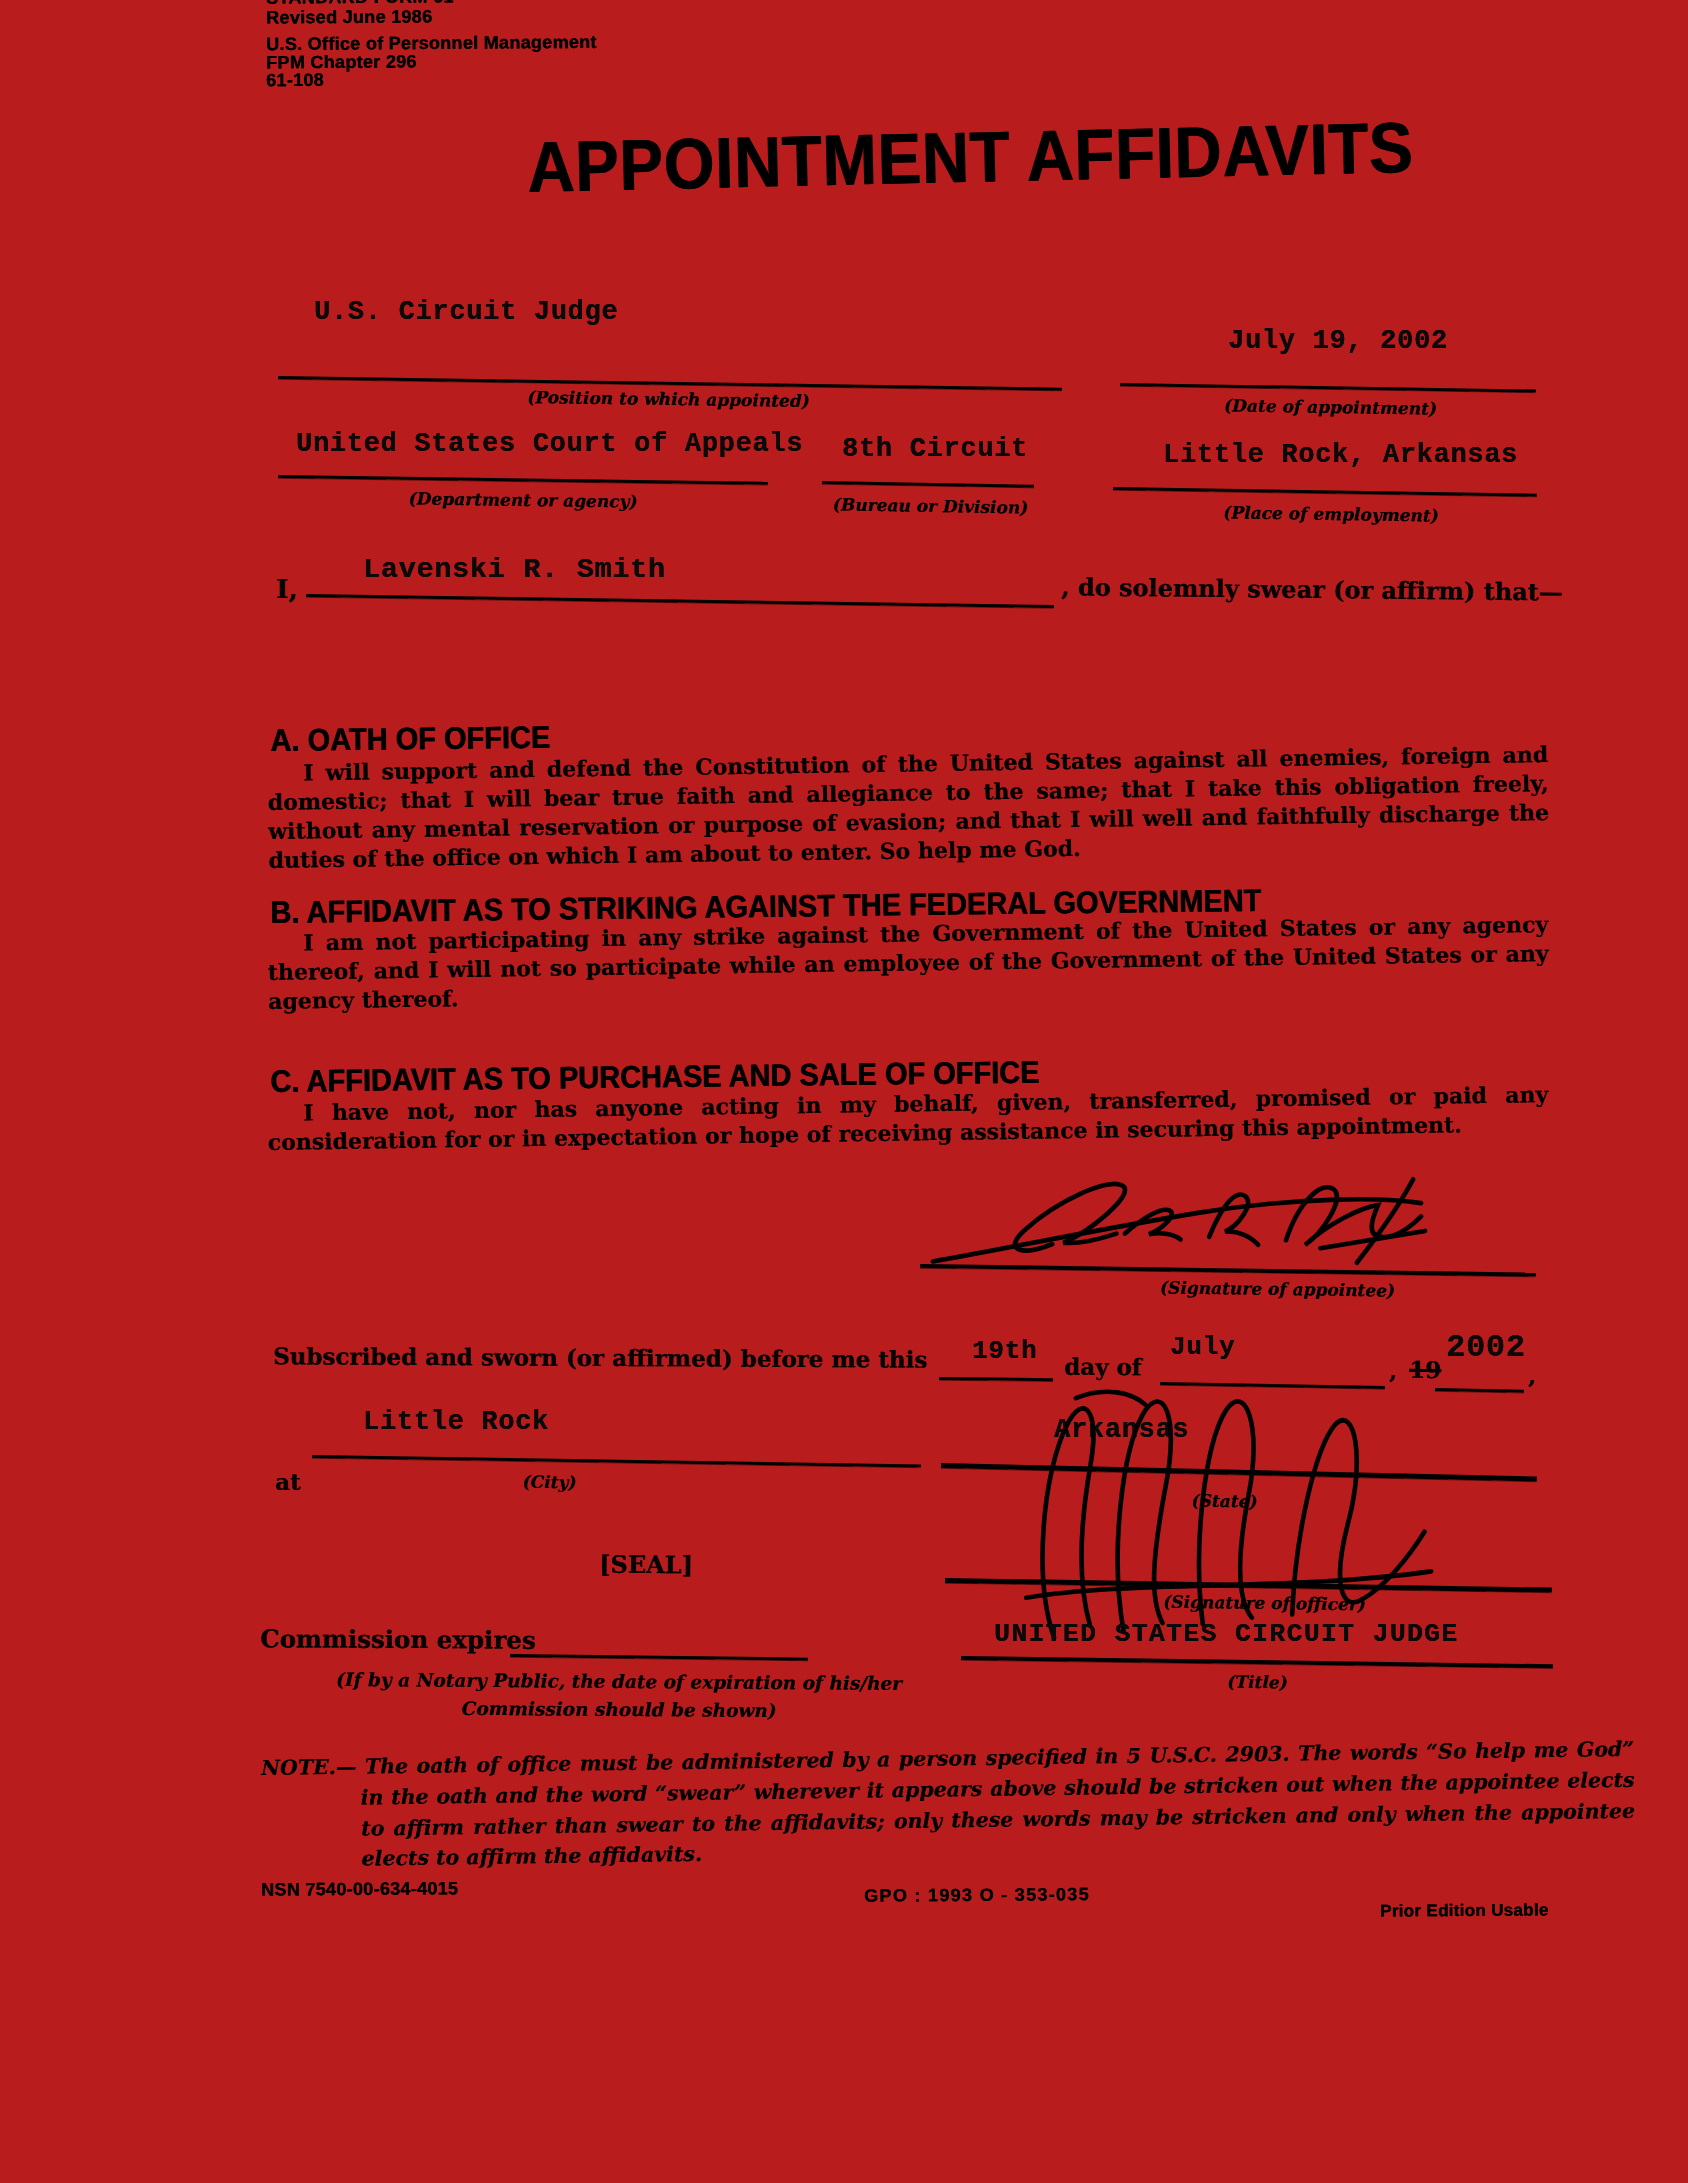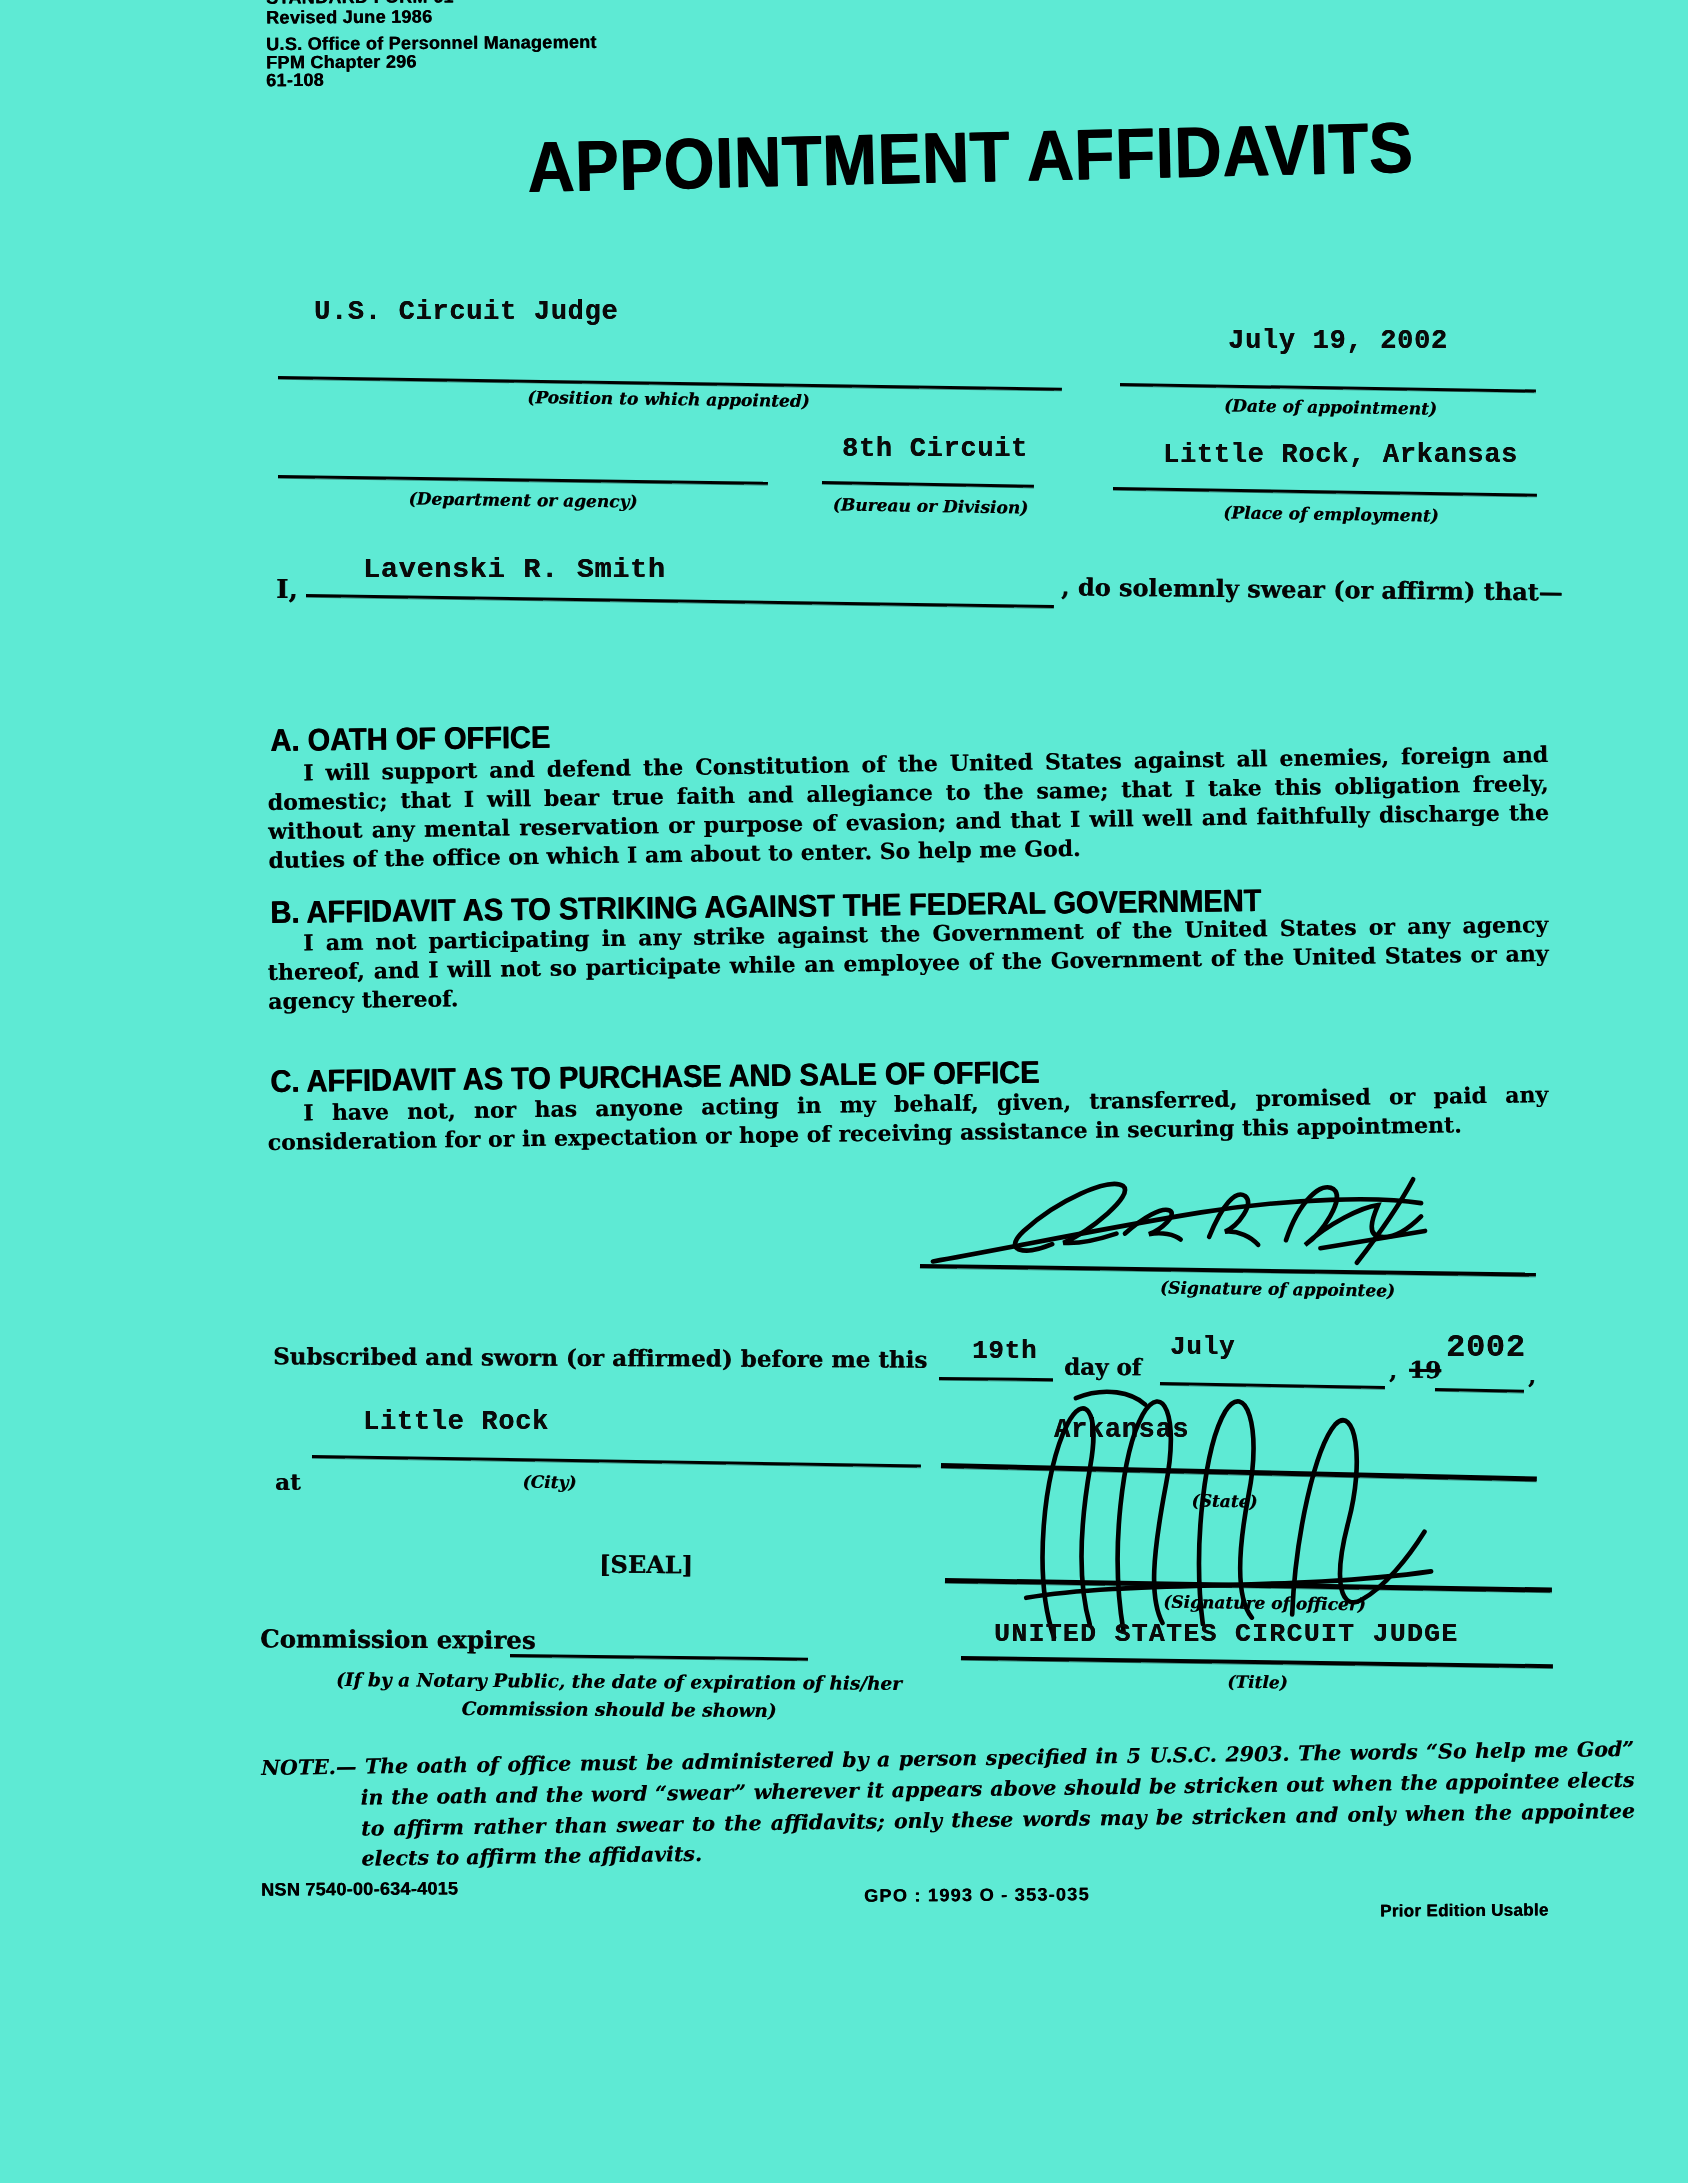--- a/index.html
+++ b/index.html
@@ -1,16 +1,16 @@
 <!DOCTYPE html>
 <html style="font-size:10.6px"><head>
 <meta charset="utf-8">
 <style>
   html,body{margin:0;padding:0;background:#ffffff;}
-  .page{position:relative;width:1688px;height:2183px;background:#5eead4;overflow:hidden;
+  .page{position:relative;width:1688px;height:2183px;background:#b91c1c;overflow:hidden;
         color:#000;-webkit-font-smoothing:antialiased;}
   .abs{position:absolute;white-space:nowrap;}
   
   .typed{font-family:"Liberation Mono",monospace;font-size:27px;font-weight:700;
          letter-spacing:0.7px;color:#0a0a0a;text-shadow:0.3px 0 0 #000;}
   
   .pre{font-family:"DejaVu Serif",serif;font-weight:700;font-size:23px;color:#050505;
        text-shadow:0.5px 0 0 rgba(0,0,0,.75);}
   
   .lbl{font-family:"DejaVu Serif",serif;font-style:italic;font-weight:700;font-size:17px;
@@ -50,20 +50,21 @@
   <div class="abs title" style="left:526px;top:126px;">APPOINTMENT AFFIDAVITS</div>
 
   <div class="abs typed" style="left:314px;top:297px;">U.S. Circuit Judge</div>
   <div class="rule" style="left:278px;top:376px;width:784px;transform:rotate(0.85deg);"></div>
   <div class="abs lbl" style="left:483px;top:389px;width:371px;transform:rotate(0.8deg);">(Position to which appointed)</div>
 
   <div class="abs typed" style="left:1228px;top:326px;">July 19, 2002</div>
   <div class="rule" style="left:1120px;top:383px;width:416px;transform:rotate(0.9deg);"></div>
   <div class="abs lbl" style="left:1185px;top:397px;width:291px;transform:rotate(0.9deg);">(Date of appointment)</div>
 
+  <div class="abs typed" style="left:296px;top:429px;">United States Court of Appeals</div>
   <div class="abs typed" style="left:842px;top:434px;">8th Circuit</div>
   <div class="abs typed" style="left:1163px;top:440px;">Little Rock, Arkansas</div>
   <div class="rule" style="left:278px;top:475px;width:490px;transform:rotate(0.8deg);"></div>
   <div class="abs lbl" style="left:318px;top:490px;width:410px;transform:rotate(0.8deg);">(Department or agency)</div>
   <div class="rule" style="left:822px;top:481px;width:212px;transform:rotate(1deg);"></div>
   <div class="abs lbl" style="left:831px;top:496px;width:199px;transform:rotate(1deg);">(Bureau or Division)</div>
   <div class="rule" style="left:1113px;top:487px;width:424px;transform:rotate(0.9deg);"></div>
   <div class="abs lbl" style="left:1192px;top:504px;width:278px;transform:rotate(0.9deg);">(Place of employment)</div>
 
   <div class="abs pre" style="left:276px;top:573px;font-size:26.5px;">I,</div>

